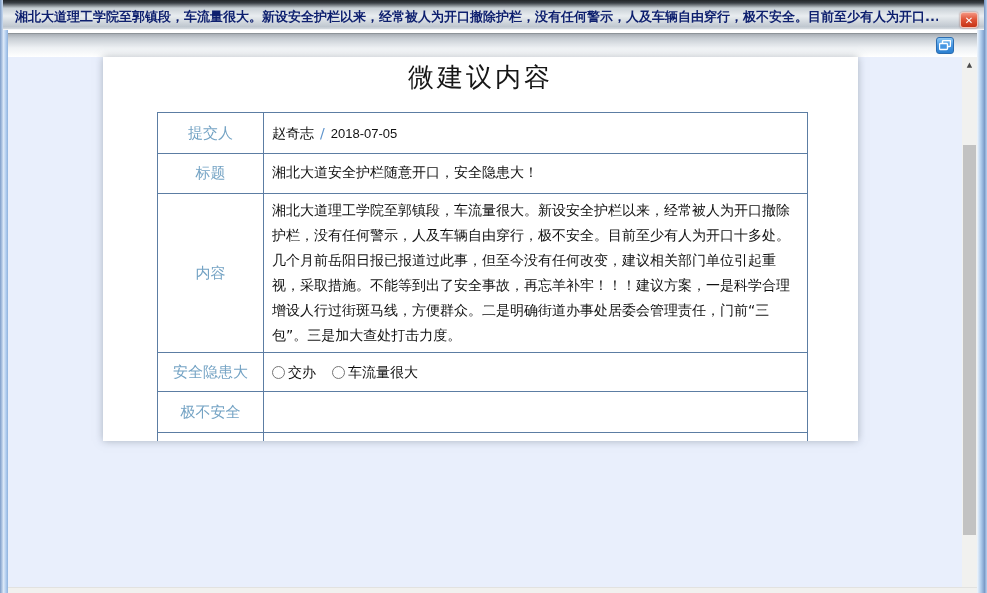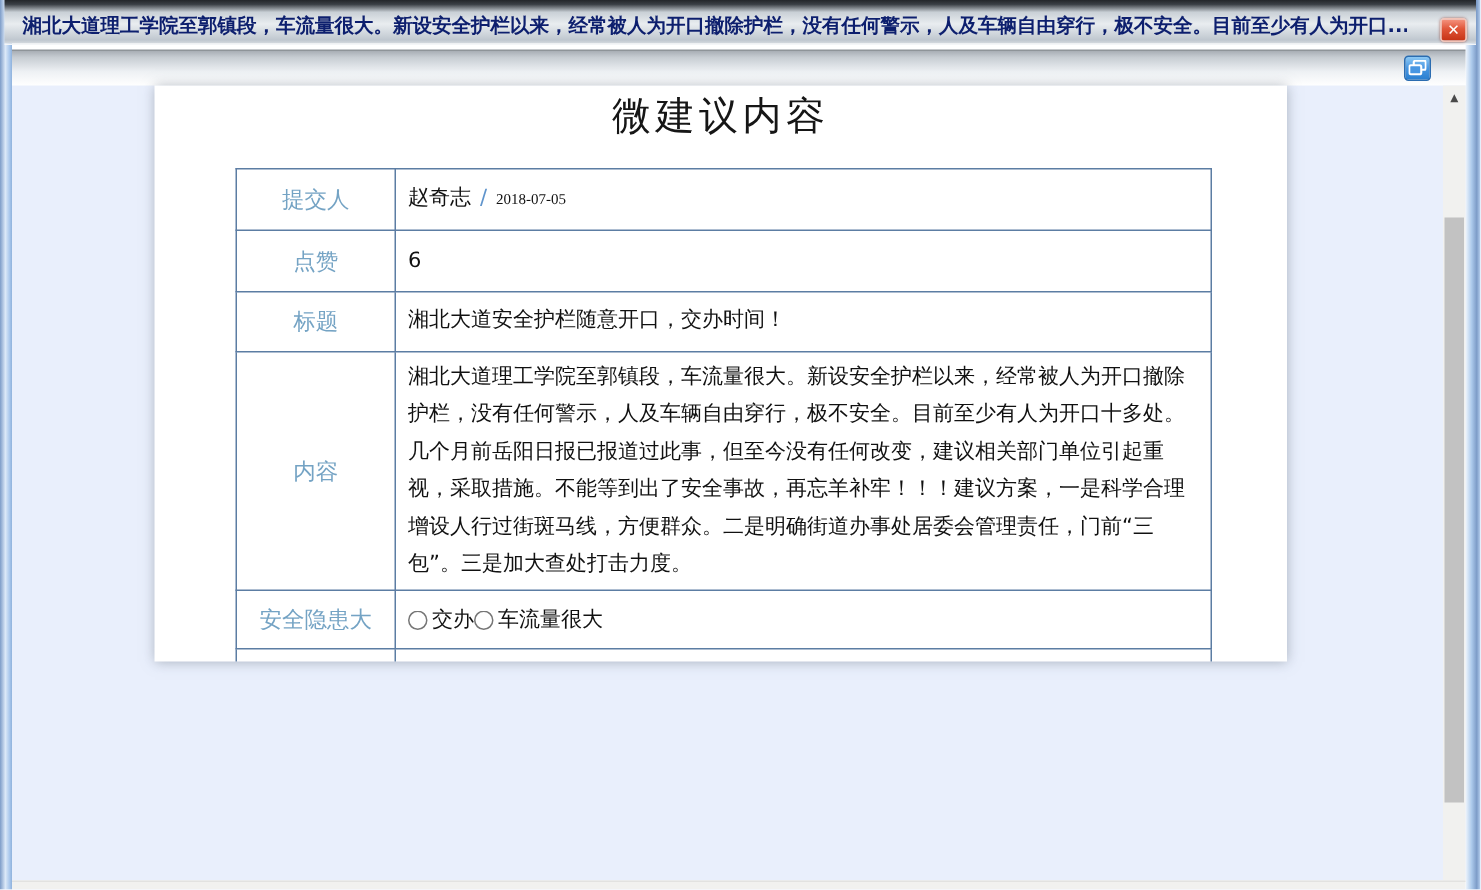--- a/index.html
+++ b/index.html
@@ -79,23 +79,23 @@
   }
   td.val {
     width: 544px; padding: 4px 8px;
     font-size: 14px; color: #111111; line-height: 25px;
   }
   tr.r-sub td, tr.r-like td, tr.r-time td, tr.r-dept td, tr.r-reply td { height: 41px; }
   tr.r-title td { height: 40px; font-family: Liberation Mono, monospace; }
   tr.r-content td { height: 152px; }
   tr.r-result td { height: 39px; }
   .slash { color: #5f94cc; padding: 0 6px; }
-  .date { font-family: Liberation Serif, serif; font-size: 10px; }
-
-  .radio-group { display: flex; align-items: flex-end; }
+  .date { font-family: Liberation Sans, sans-serif; font-size: 13px; }
+
+  .radio-group { display: flex; align-items: flex-end; gap: 16px; }
   .radio-opt { display: flex; align-items: center; gap: 3px; font-size: 14px; color: #111; }
   .radio-opt input {
     width: 13px; height: 13px; margin: 0;
     accent-color: #bbbbbb; cursor: pointer;
   }
 
   .bottom-close-btn {
     position: absolute; left: 50%; top: 524px; transform: translateX(-50%);
     width: 62px; height: 28px;
     border: 1px solid #8e9aa5; border-radius: 4px;
@@ -146,27 +146,23 @@
     <div class="heading">微建议内容</div>
 
     <table class="detail">
       <tbody>
           <tr class="r-sub">
         <td class="lbl">提交人</td>
         <td class="val">
           <span>赵奇志</span><span class="slash">/</span><span class="date">2018-07-05</span>
         </td>
       </tr>
-      <tr class="r-like">
-        <td class="lbl">点赞</td>
-        <td class="val">6</td>
-      </tr>
       <tr class="r-title">
         <td class="lbl">标题</td>
-        <td class="val">湘北大道安全护栏随意开口，交办时间！</td>
+        <td class="val">湘北大道安全护栏随意开口，安全隐患大！</td>
       </tr>
       <tr class="r-content">
         <td class="lbl">内容</td>
         <td class="val">湘北大道理工学院至郭镇段，车流量很大。新设安全护栏以来，经常被人为开口撤除护栏，没有任何警示，人及车辆自由穿行，极不安全。目前至少有人为开口十多处。几个月前岳阳日报已报道过此事，但至今没有任何改变，建议相关部门单位引起重视，采取措施。不能等到出了安全事故，再忘羊补牢！！！建议方案，一是科学合理增设人行过街斑马线，方便群众。二是明确街道办事处居委会管理责任，门前“三包”。三是加大查处打击力度。</td>
       </tr>
       <tr class="r-result">
         <td class="lbl">安全隐患大</td>
         <td class="val">
           <div class="radio-group">
             <label class="radio-opt">

